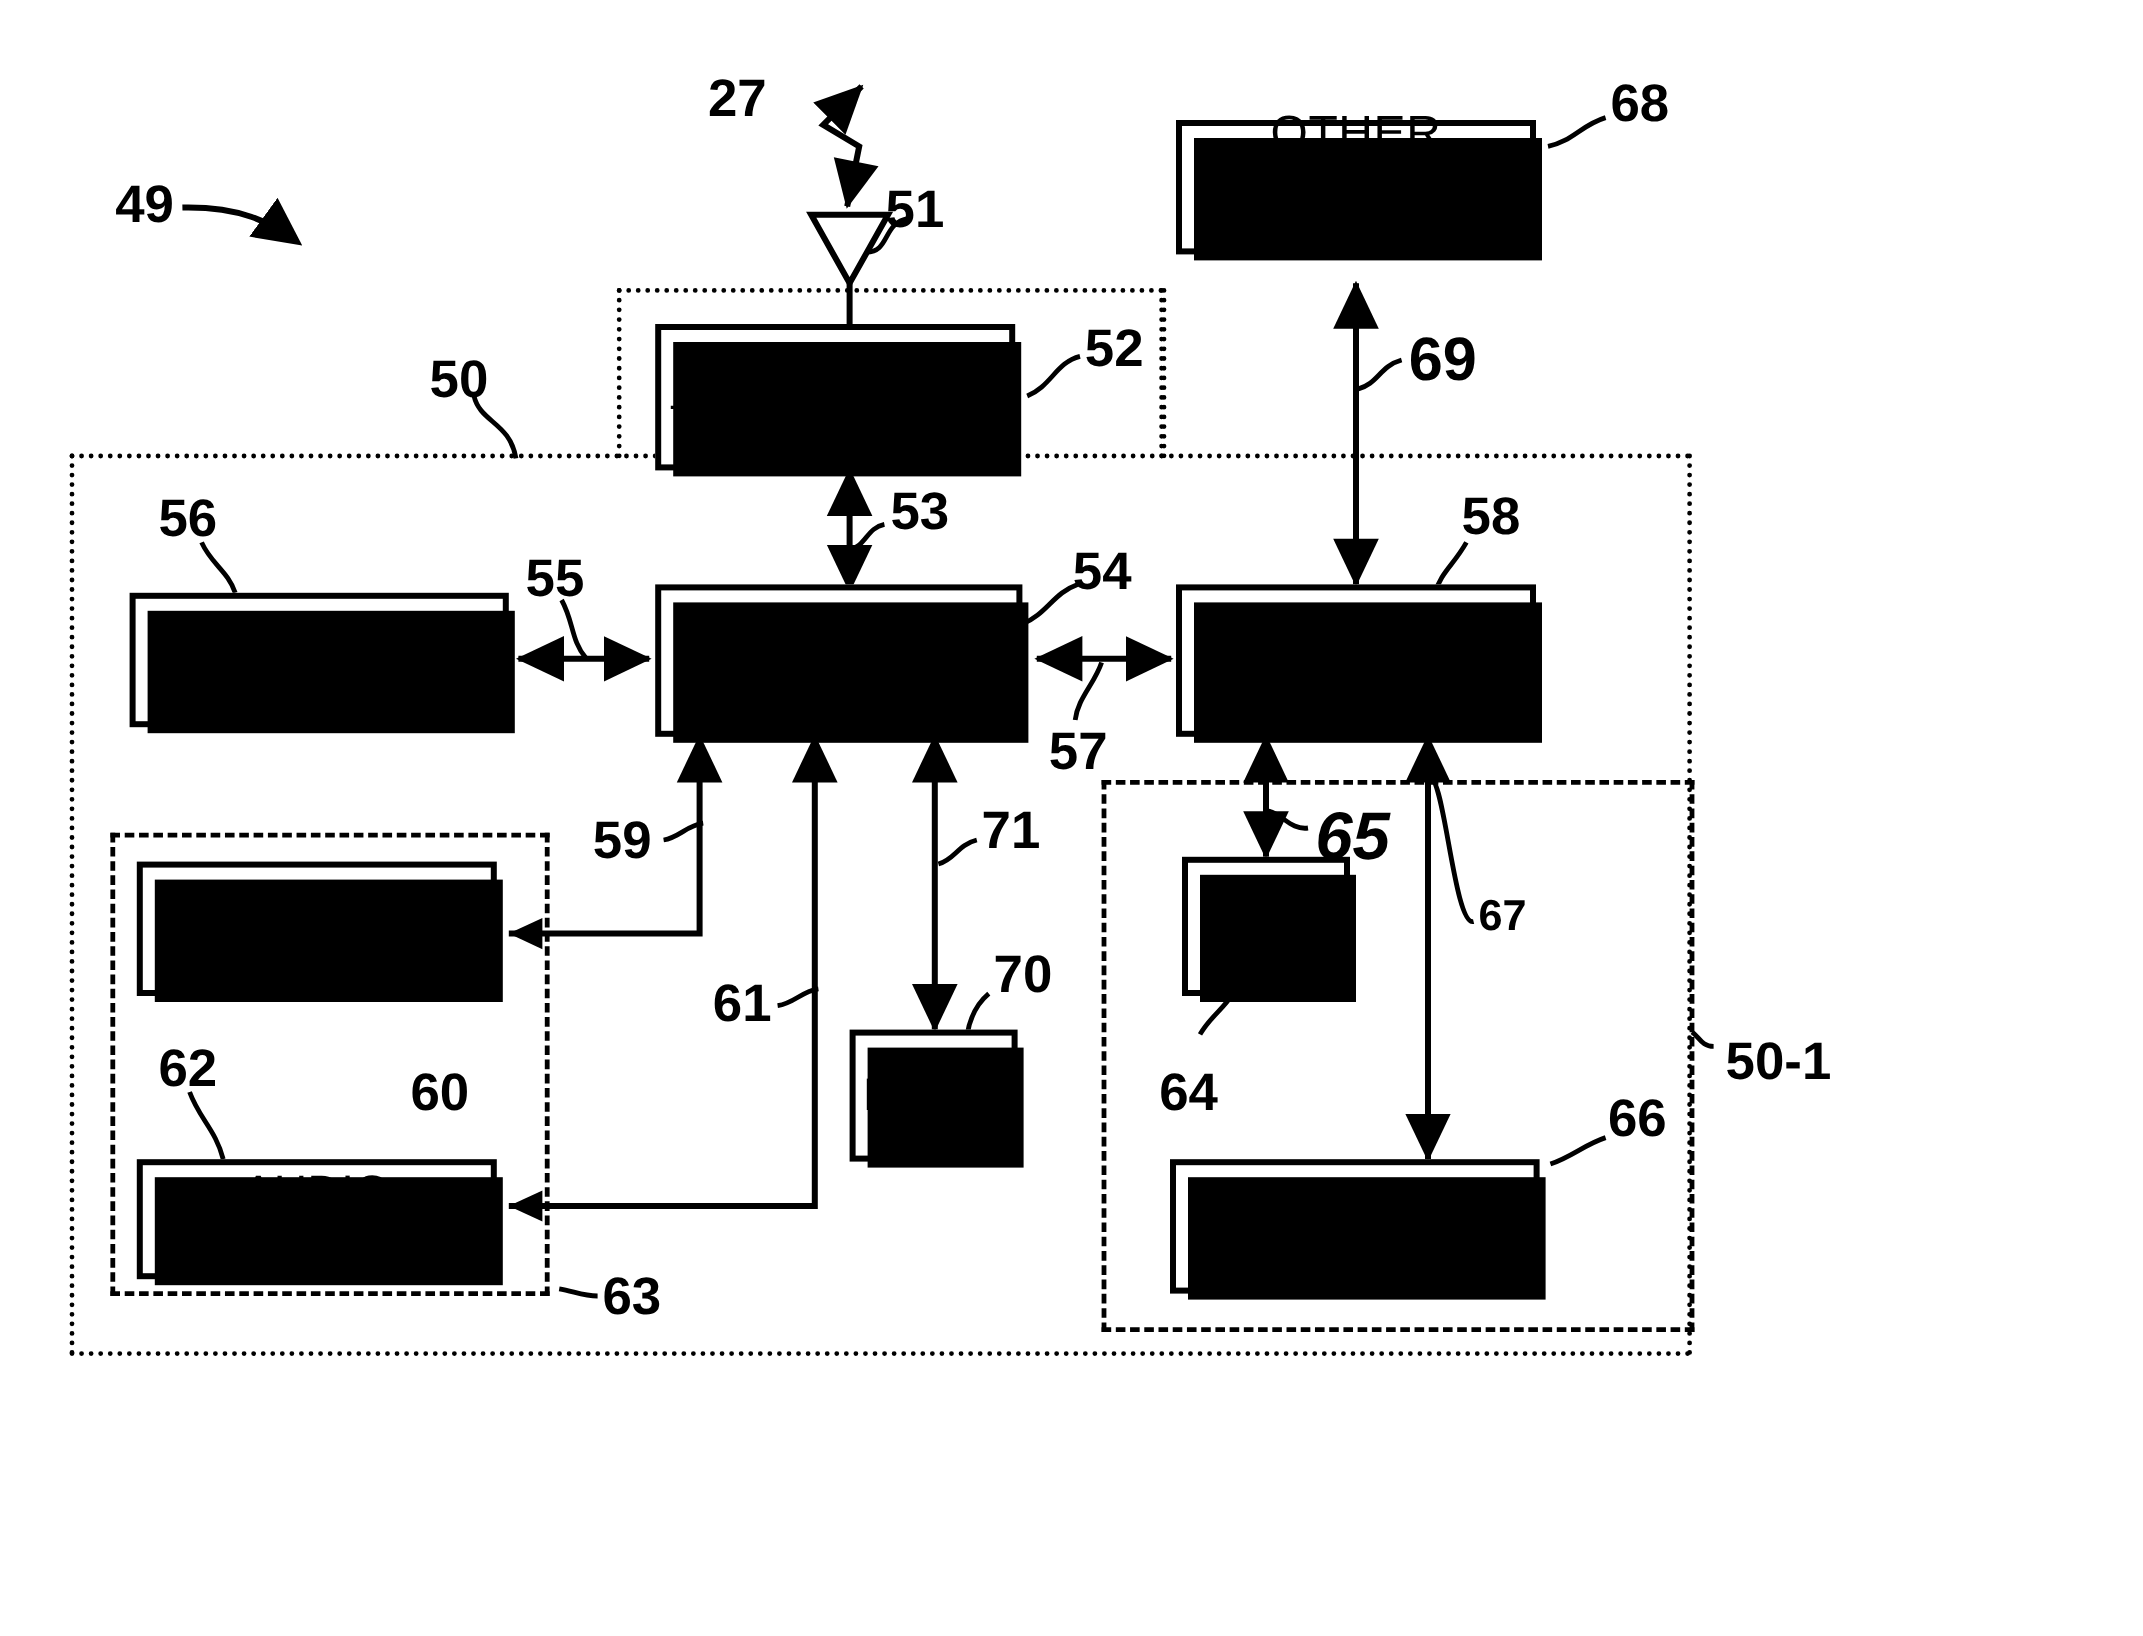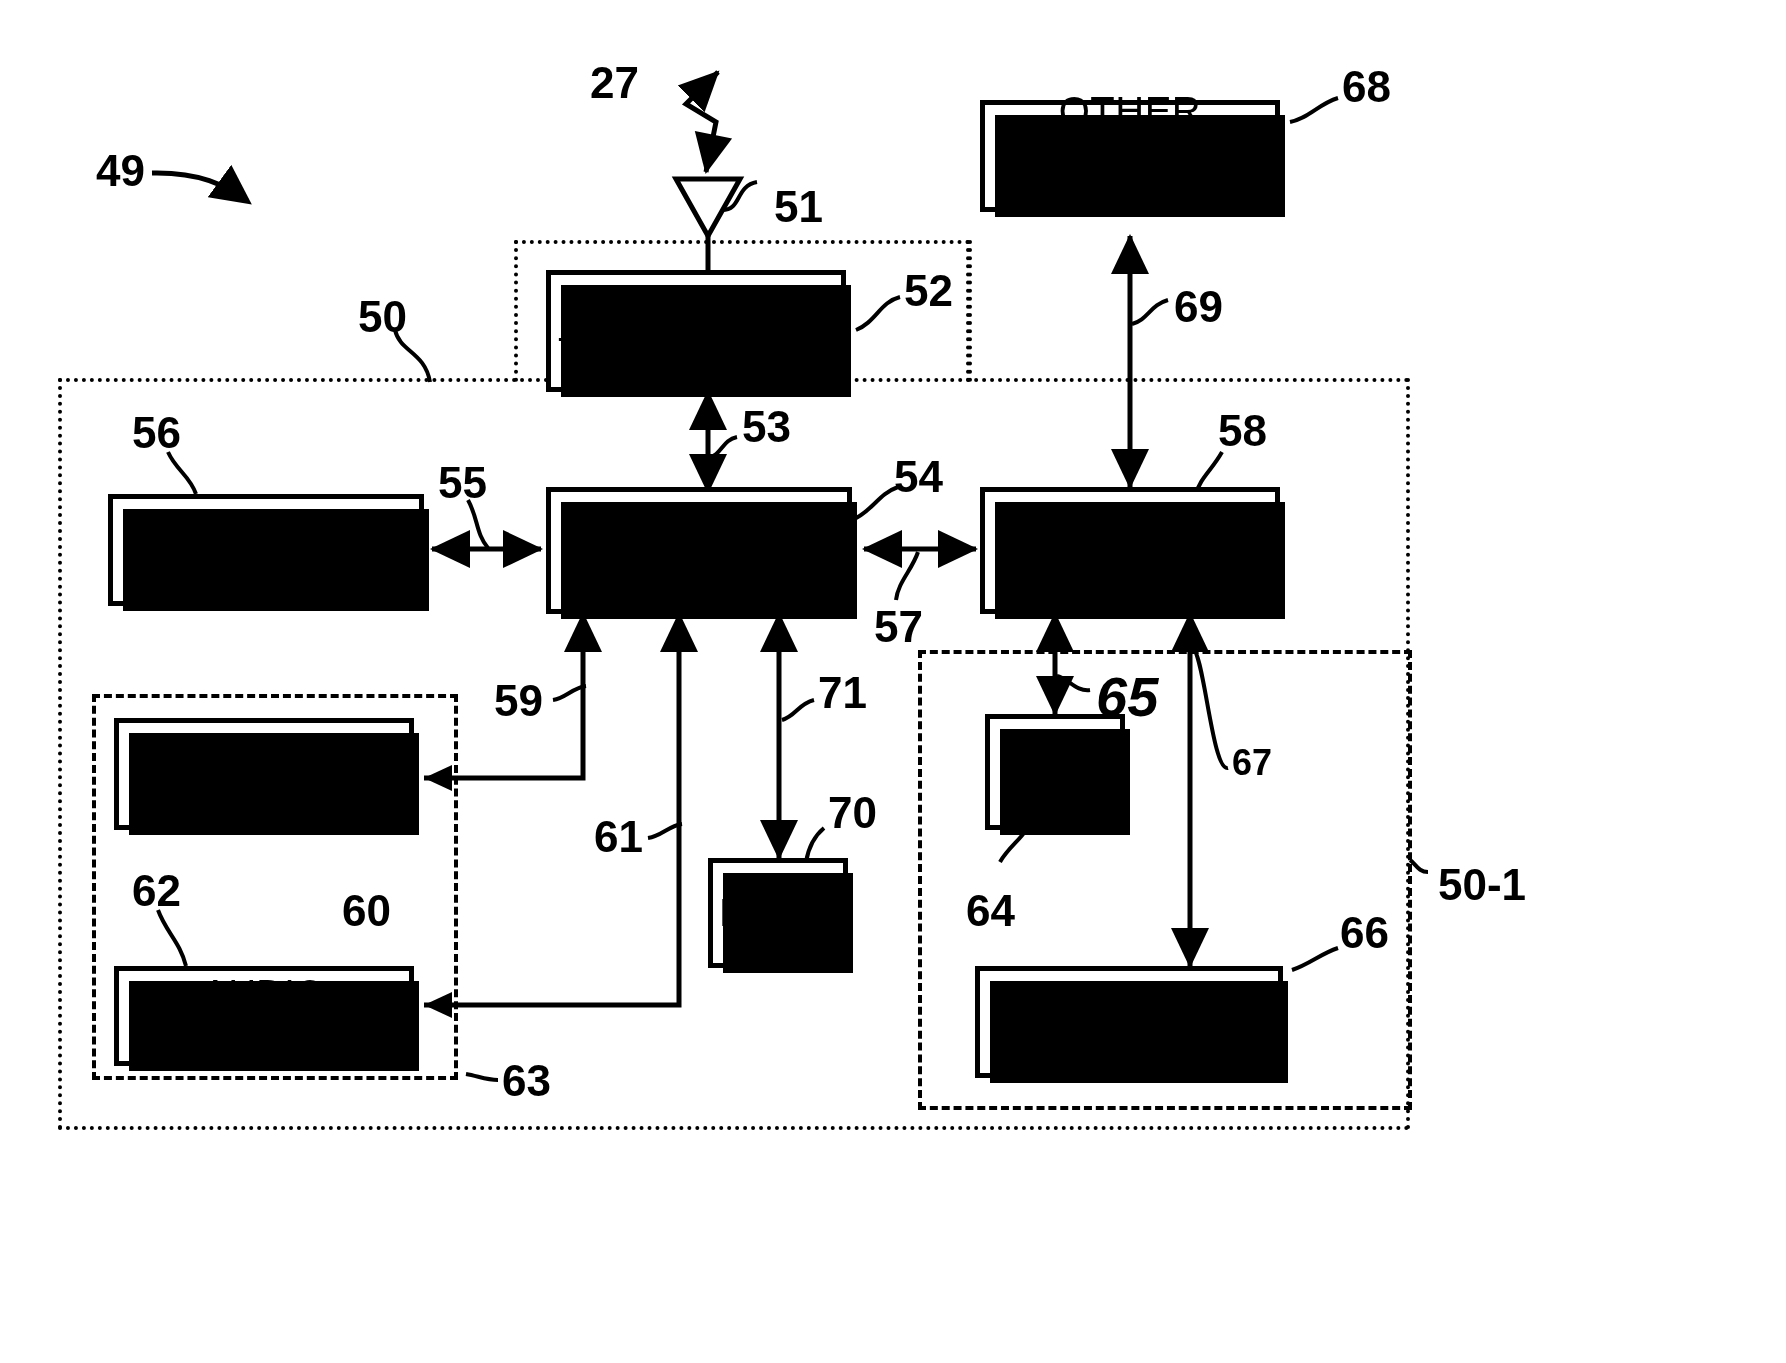--- a/index.html
+++ b/index.html
@@ -220,29 +220,29 @@
     <span>
       <span>ALTITUDE</span>
       <span>DETECTOR</span>
     </span>
   </div>
 
   <div class="ref" style="left:96px; top:146px; font-size:44px;">49</div>
 
   <div class="ref" style="left:590px; top:58px; font-size:44px;">27</div>
 
-  <div class="ref" style="left:774px; top:150px; font-size:44px;margin-top:32px;">51</div>
+  <div class="ref" style="left:738px; top:150px; font-size:44px;">51</div>
 
   <div class="ref" style="left:1342px; top:62px; font-size:44px;text-align:center;">68</div>
 
   <div class="ref" style="left:358px; top:292px; font-size:44px;">50</div>
 
   <div class="ref" style="left:904px; top:266px; font-size:44px;">52</div>
 
-  <div class="ref" style="left:1174px; top:282px; font-size:44px;">69</div>
+  <div class="ref" style="left:1174px; top:270px; font-size:51px;">69</div>
 
   <div class="ref" style="left:132px; top:408px; font-size:44px;">56</div>
 
   <div class="ref" style="left:438px; top:458px; font-size:44px;">55</div>
 
   <div class="ref" style="left:742px; top:402px; font-size:44px;">53</div>
 
   <div class="ref" style="left:894px; top:452px; font-size:44px;">54</div>
 
   <div class="ref" style="left:1218px; top:406px; font-size:44px;">58</div>

